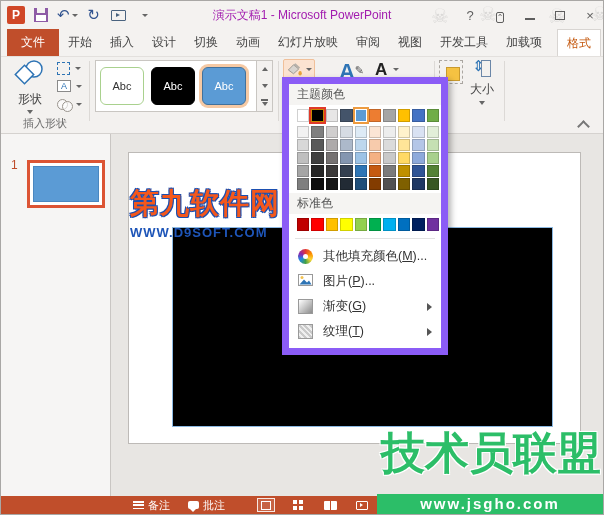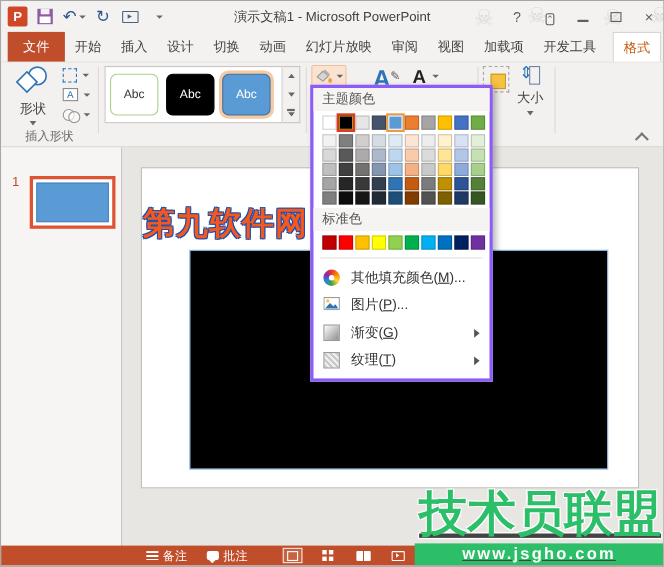--- a/index.html
+++ b/index.html
@@ -15,21 +15,21 @@
   .appicon{ width:18px; height:18px; background:#D04727; border-radius:2px; color:#fff; font-weight:bold;
     font-size:12px; display:flex; align-items:center; justify-content:center; }
   .qbtn{ display:flex; align-items:center; justify-content:center; height:22px; min-width:18px; color:#31538F; font-size:15px; }
   .icon-save{ width:14px; height:14px; background:#8E5BA6; position:relative; }
   .icon-save::before{ content:""; position:absolute; left:3px; top:0; width:8px; height:5px; background:#F4F2F0; }
   .icon-save::after{ content:""; position:absolute; left:2px; bottom:1px; width:10px; height:6px; background:#fff; }
   .mini-drop{ width:0;height:0;border-left:3px solid transparent;border-right:3px solid transparent;border-top:3px solid #666; margin-left:2px;}
   .icon-present{ width:15px; height:11px; border:1.5px solid #4A637F; border-radius:1px; position:relative;}
   .icon-present::after{content:"";position:absolute;left:4px;top:2px;width:0;height:0;border-top:2.5px solid transparent;border-bottom:2.5px solid transparent;border-left:4px solid #4A637F;}
   .title-text{ position:absolute; left:0; right:0; top:0; height:28px; line-height:28px; text-align:center;
-    color:#404040; font-size:12px; pointer-events:none; }
+    color:#a21caf; font-size:12px; pointer-events:none; }
   .winctrls{ position:absolute; right:4px; top:0; height:28px; display:flex; align-items:center; gap:12px; color:#5E5E5E; }
   .wbtn{ width:18px; text-align:center; font-size:13px; }
   .icon-ribbonopts{ width:15px; height:13px; border:1px solid #5E5E5E; border-radius:2px; font-size:8px; line-height:11px; text-align:center; }
   .icon-max{ width:10px; height:9px; border:1.5px solid #5E5E5E; display:inline-block; }
   .icon-min{ width:10px; height:2px; background:#5E5E5E; display:inline-block; margin-top:8px;}
   .skull{ position:absolute; color:#9a9a9a; opacity:.28; font-size:20px; pointer-events:none; }
   
   .tabrow{ position:absolute; left:0; top:28px; width:100%; height:28px; background:#F4F2F0; border-bottom:1px solid #E3E0DD; display:flex; align-items:stretch; }
   .filetab{ margin-left:6px; width:52px; background:#C04E2B; color:#fff; display:flex; align-items:center; justify-content:center; font-size:12px; }
   .tab{ padding:0 9px; display:flex; align-items:center; color:#444; font-size:12px; }
@@ -85,21 +85,21 @@
   .slidenum{ position:absolute; left:10px; top:24px; color:#BE4B2A; font-size:12px; }
   .thumb{ position:absolute; left:26px; top:26px; width:78px; height:48px; background:#fff; border:3px solid #DC5434; }
   .thumb .fillrect{ position:absolute; left:3px; top:3px; right:3px; bottom:3px; background:#5B9BD5; border:1px solid #4A87C0; }
   .slidepage{ position:absolute; left:127px; top:18px; width:453px; height:292px; background:#fff; border:1px solid #BDBAB7; }
   .blackshape{ position:absolute; left:44px; top:75px; width:379px; height:198px; background:#000; outline:1px solid rgba(91,155,213,.7); }
   .wm-d9{ position:absolute; left:129px; top:50px; pointer-events:none; z-index:5; }
   .wm-d9 .l1{ font-size:29px; font-weight:bold; letter-spacing:1px; color:#F4581C;
     text-shadow:-1px -1px 0 #1C4FB0,1px -1px 0 #1C4FB0,-1px 1px 0 #1C4FB0,1px 1px 0 #1C4FB0; }
   .wm-d9 .l2{ font-size:13px; font-weight:bold; letter-spacing:1px; color:#1E55B8; margin-top:1px; }
   
-  .dropdown{ position:absolute; left:281px; top:76px; width:166px; background:#fff; border:3px solid #8b5cf6;
+  .dropdown{ position:absolute; left:281px; top:76px; width:166px; background:#fff; border:7px solid #8b5cf6;
     box-shadow:3px 3px 6px rgba(0,0,0,.3); z-index:20; padding-bottom:4px; }
   .dd-header{ height:21px; line-height:21px; padding-left:8px; color:#555; background:#F5F4F2; font-size:12px; }
   .dd-colors{ padding:4px 0 2px 8px; }
   .dd-row{ display:flex; }
   .dd-row.base{ margin-bottom:4px; }
   .sw{ width:13px; height:13px; margin-right:2px; border:1px solid rgba(0,0,0,.18); }
   .vrow .sw{ height:12px; margin-bottom:1px; }
   .sw.sel{ box-shadow:0 0 0 2px #E03A2B; border-color:#C98A00; }
   .sw.hov{ box-shadow:0 0 0 2px #ED9B40; border-color:#fff; }
   .dd-sep{ height:1px; background:#E2E2E2; margin:5px 6px; }
@@ -131,25 +131,25 @@
   .icon-screen{ width:12px; height:9px; border:1.5px solid #fff; border-radius:1px; position:relative; }
   .icon-screen::after{ content:""; position:absolute; left:3px; top:1px; border-top:2px solid transparent; border-bottom:2px solid transparent; border-left:3.5px solid #fff; }
   .zoomctl{ display:flex; align-items:center; gap:6px; margin-left:10px; }
   .ztrack{ width:104px; height:2px; background:rgba(255,255,255,.8); position:relative; }
   .zthumb{ position:absolute; left:48px; top:-4px; width:3px; height:10px; background:#fff; }
   .zpct{ width:30px; text-align:right; }
   .icon-fit{ width:11px; height:11px; border:1.5px solid #fff; position:relative; }
   .icon-fit::after{ content:""; position:absolute; left:2px; top:2px; right:2px; bottom:2px; background:
      linear-gradient(45deg, transparent 40%, #fff 40% 60%, transparent 60%); }
   
-  .wm-jsgho{ position:absolute; right:0; bottom:0; z-index:30; text-align:right; pointer-events:none;text-decoration:underline; }
+  .wm-jsgho{ position:absolute; right:0; bottom:0; z-index:30; text-align:right; pointer-events:none; }
   .wm-jsgho .big{ font-size:44px; font-weight:bold; color:#2CBE68; line-height:46px; letter-spacing:0;
      text-shadow:-1px -1px 0 #fff,1px -1px 0 #fff,-1px 1px 0 #fff,1px 1px 0 #fff; padding-right:2px; }
   .wm-jsgho .box{ width:226px; height:20px; background:#2CBE68; color:#fff; font-size:15px; font-weight:bold;
-     letter-spacing:2px; text-align:center; line-height:20px; margin-top:3px; }
+     letter-spacing:2px; text-align:center; line-height:20px; margin-top:18px; }
 </style>
 </head>
 <body>
 
 <div class="window">
 
   <div class="titlebar">
     <span class="skull" style="left:430px;top:3px;">☠</span>
     <span class="skull" style="left:478px;top:1px;">☠</span>
     <span class="skull" style="left:547px;top:3px;">☠</span>
@@ -182,22 +182,22 @@
     <div class="filetab">文件</div>
     <div id="tabs" style="display:flex;">
         <div class="tab">开始</div>
         <div class="tab">插入</div>
         <div class="tab">设计</div>
         <div class="tab">切换</div>
         <div class="tab">动画</div>
         <div class="tab">幻灯片放映</div>
         <div class="tab">审阅</div>
         <div class="tab">视图</div>
+        <div class="tab">开发工具</div>
         <div class="tab">加载项</div>
-        <div class="tab">开发工具</div>
       </div>
     <div class="tab active">格式</div>
   </div>
 
   <div class="ribbon">
     <div class="shapes-btn">
       <svg width="34" height="28" viewBox="0 0 34 28">
         <circle cx="21" cy="10" r="8" fill="#fff" stroke="#2E74B5" stroke-width="1.5"></circle>
         <rect x="5" y="9" width="13" height="13" transform="rotate(45 11.5 15.5)" fill="#fff" stroke="#2E74B5" stroke-width="1.5"></rect>
       </svg>
@@ -270,20 +270,21 @@
       <div class="slidenum">1</div>
       <div class="thumb">
           <div class="fillrect"></div>
         </div>
     </div>
     <div class="slidepage">
       <div class="blackshape"></div>
     </div>
     <div class="wm-d9">
       <div class="l1">第九软件网</div>
+      <div class="l2">WWW.D9SOFT.COM</div>
     </div>
   </div>
 
   <div class="dropdown">
     <div class="dd-header">主题颜色</div>
     <div class="dd-colors">
       <div class="dd-row base" id="themeRow">
           <span class="sw" style="background: rgb(255, 255, 255);"></span>
           <span class="sw sel" style="background: rgb(0, 0, 0);"></span>
           <span class="sw" style="background: rgb(231, 230, 230);"></span>

